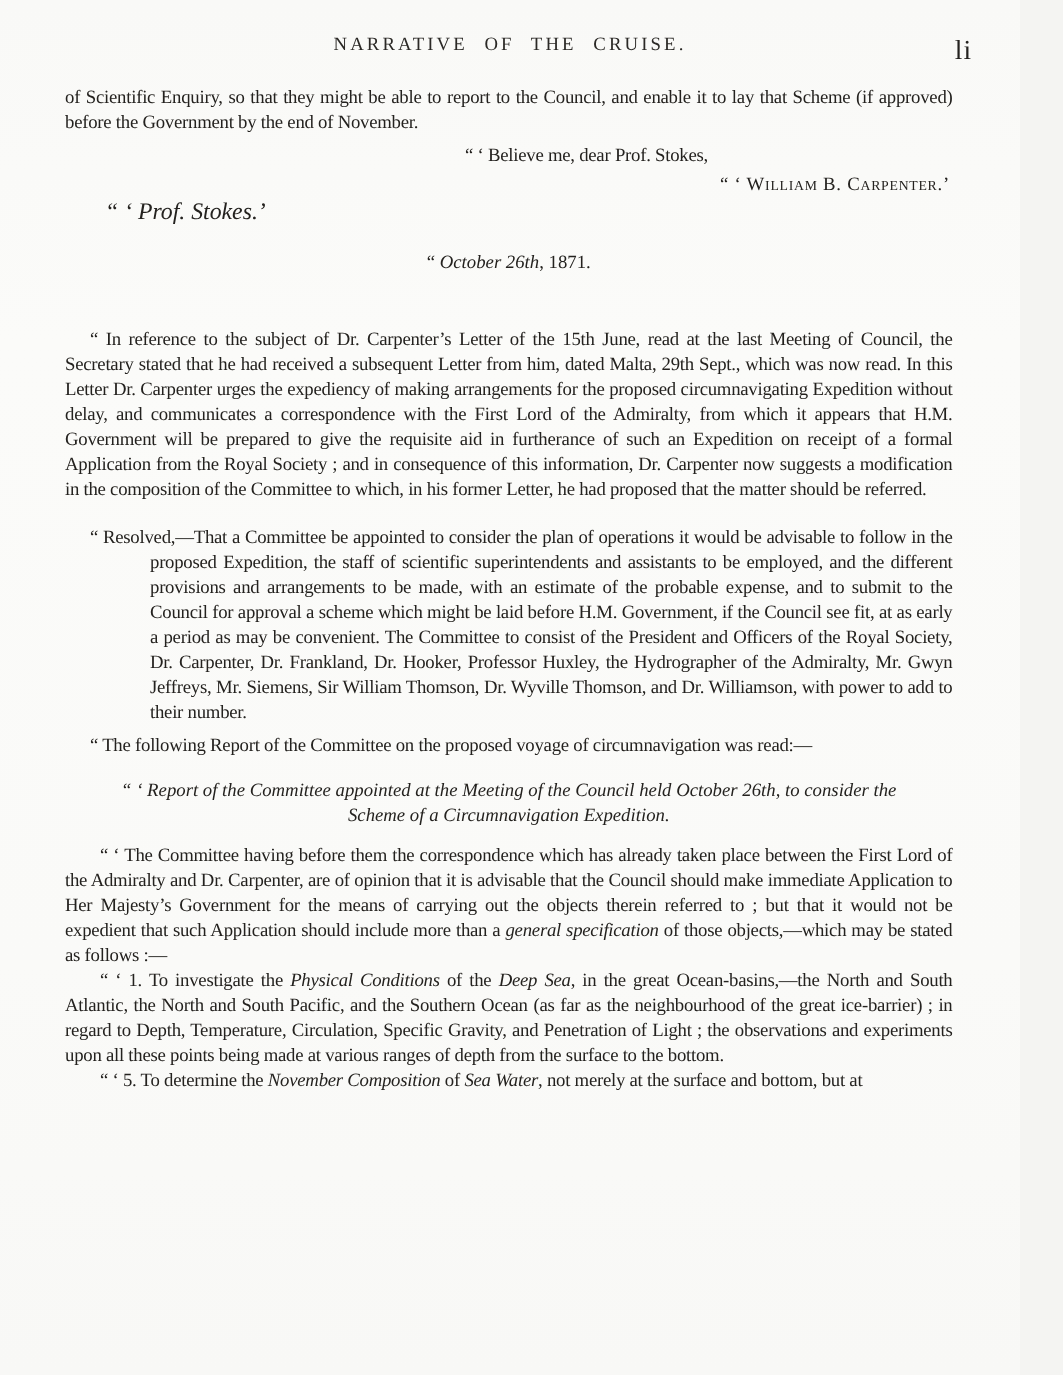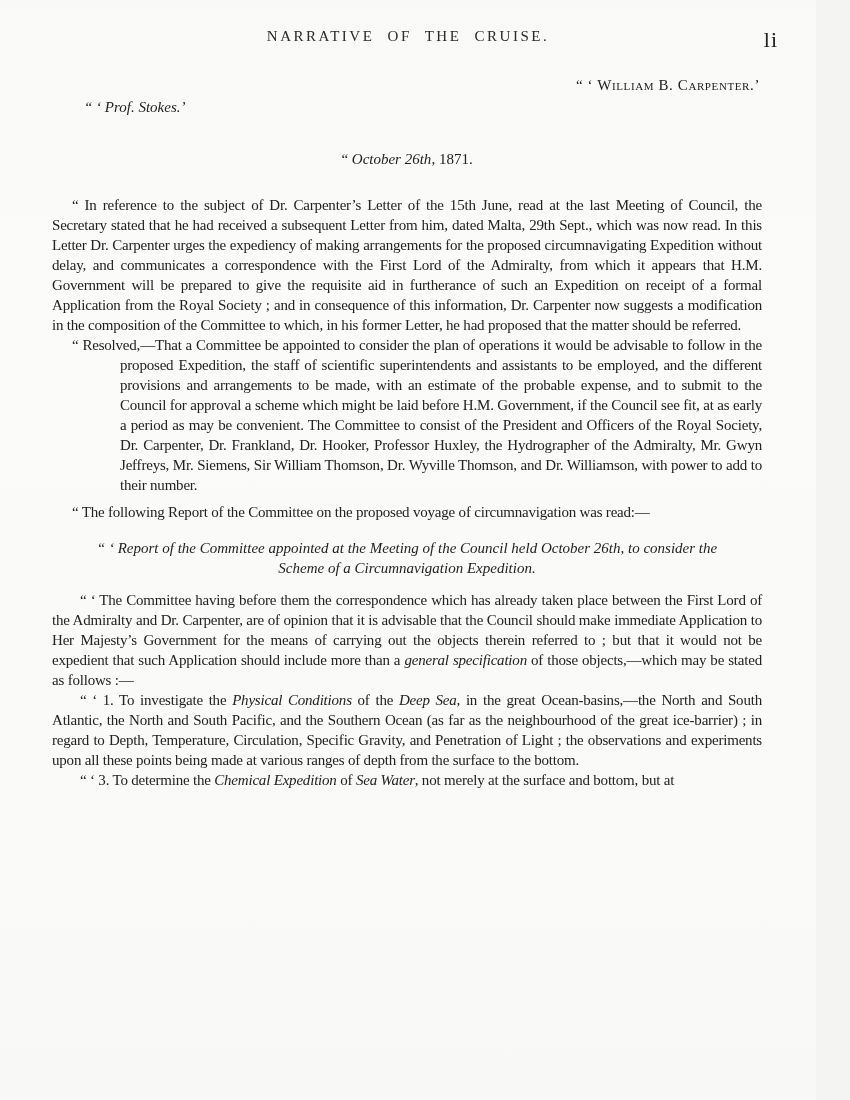--- a/index.html
+++ b/index.html
@@ -50,35 +50,35 @@
     font-size: 15px;
     line-height: 23px;
     letter-spacing: -0.2px;
   }
   .cl-1 { padding-left: 320px; }
   .cl-2 { padding-left: 452px; }
   .cl-3 { padding-left: 524px; }
   .sc { font-variant: small-caps; letter-spacing: 0.6px; }
   .addressee {
     font-style: italic;
-    font-size: 15px;
+    font-size: 19px;
     line-height: 20px;
     text-indent: 32px;
   }
   .res1 { margin-top: 12px; }
   .date-head {
     text-align: center;
     font-size: 15px;
     line-height: 20px;
   }
-  .dh-oct { margin-top: 32px; }
+  .dh-oct { margin-top: 20px; }
   .dh-nov { margin-top: 30px; }
   .it { font-style: italic; }
-  .para-oct { margin-top: 26px; }
-  .res2 { }
+  .para-oct { margin-top: 42px; }
+  .res2 { margin-top: 18px; }
   .para-nov { margin-top: 7px; }
   .report-title {
     margin-top: 16px;
     text-align: center;
     font-style: italic;
     font-size: 15px;
     line-height: 20px;
     padding: 0 26px;
   }
   .committee { margin-top: 12px; }
@@ -89,22 +89,24 @@
 <div class="page">
 
   <div class="running-head">
     <span>NARRATIVE OF THE CRUISE.</span>
   </div>
 
   <div class="page-num">li</div>
 
   <div class="content">
 
+    <p class="body jtext">of Scientific Enquiry, so that they might be able to report to the Council, and enable it to lay that Scheme (if approved) before the Government by the end of November.</p>
 
     <div class="closing">
+      <div class="cl-1">“ ‘ Believe me, dear Prof. Stokes,</div>
       <div class="cl-3"><span class="sc">“ ‘ William B. Carpenter.’</span></div>
     </div>
 
     <p class="addressee">“ ‘ Prof. Stokes.’</p>
 
 
     <p class="date-head dh-oct"><span>“ </span><span class="it">October 26th</span><span>, 1871.</span></p>
 
     <p class="body jtext ind20 para-oct">“ In reference to the subject of Dr. Carpenter’s Letter of the 15th June, read at the last Meeting of Council, the Secretary stated that he had received a subsequent Letter from him, dated Malta, 29th Sept., which was now read.  In this Letter Dr. Carpenter urges the expediency of making arrangements for the proposed circumnavigating Expedition without delay, and communicates a correspondence with the First Lord of the Admiralty, from which it appears that H.M. Government will be prepared to give the requisite aid in furtherance of such an Expedition on receipt of a formal Application from the Royal Society ; and in consequence of this information, Dr. Carpenter now suggests a modification in the composition of the Committee to which, in his former Letter, he had proposed that the matter should be referred.</p>
 
@@ -112,16 +114,16 @@
 
 
     <p class="body jtext ind20 para-nov">“ The following Report of the Committee on the proposed voyage of circumnavigation was read:—</p>
 
     <p class="report-title">“ ‘ Report of the Committee appointed at the Meeting of the Council held October 26th, to consider the Scheme of a Circumnavigation Expedition.</p>
 
     <p class="body jtext ind28 committee"><span>“ ‘ The Committee having before them the correspondence which has already taken place between the First Lord of the Admiralty and Dr. Carpenter, are of opinion that it is advisable that the Council should make immediate Application to Her Majesty’s Government for the means of carrying out the objects therein referred to ; but that it would not be expedient that such Application should include more than a </span><span class="it">general specification</span><span> of those objects,—which may be stated as follows :—</span></p>
 
     <p class="body jtext ind28"><span>“ ‘ 1. To investigate the </span><span class="it">Physical Conditions</span><span> of the </span><span class="it">Deep Sea</span><span>, in the great Ocean-basins,—the North and South Atlantic, the North and South Pacific, and the Southern Ocean (as far as the neighbourhood of the great ice-barrier) ; in regard to Depth, Temperature, Circulation, Specific Gravity, and Penetration of Light ; the observations and experiments upon all these points being made at various ranges of depth from the surface to the bottom.</span></p>
 
-    <p class="body jtext ind28"><span>“ ‘ 3. To determine the </span><span class="it">Chemical Expedition</span><span> of </span><span class="it">Sea Water</span><span>, not merely at the surface and bottom, but at</span></p>
+    <p class="body jtext ind28"><span>“ ‘ 5. To determine the </span><span class="it">November Composition</span><span> of </span><span class="it">Sea Water</span><span>, not merely at the surface and bottom, but at</span></p>
 
   </div>
 </div>
 
 </body></html>

